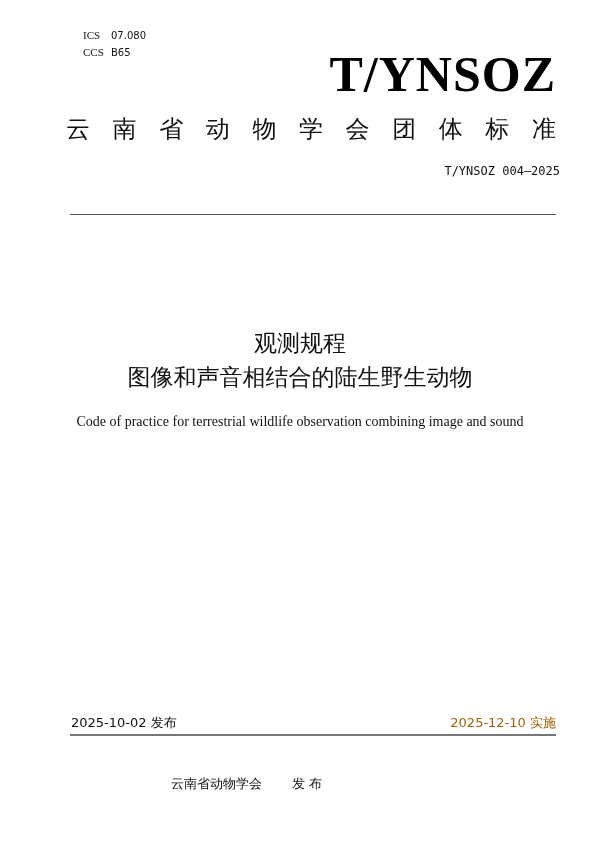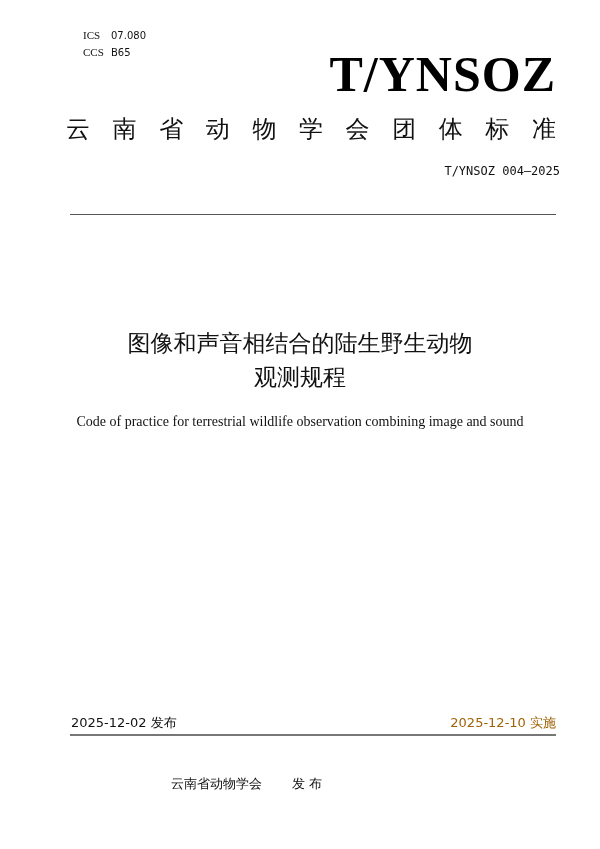--- a/index.html
+++ b/index.html
@@ -152,26 +152,26 @@
   <span>体</span>
   <span>标</span>
   <span>准</span>
 </div>
 
 <div class="abs std-number">T/YNSOZ 004—2025</div>
 
 <div class="abs rule rule-top"></div>
 
 <div class="abs title-cn">
+  <div>观测规程</div>
   <div>图像和声音相结合的陆生野生动物</div>
-  <div>观测规程</div>
 </div>
 
 <div class="abs title-en">Code of practice for terrestrial wildlife observation combining image and sound</div>
 
-<div class="abs date-left">2025-12-02 发布</div>
+<div class="abs date-left">2025-10-02 发布</div>
 <div class="abs date-right">2025-12-10 实施</div>
 
 <div class="abs rule rule-bottom"></div>
 
 <div class="abs publisher">
   <span>云南省动物学会</span><span class="pub-gap"></span><span>发 布</span>
 </div>
 
 </body></html>

